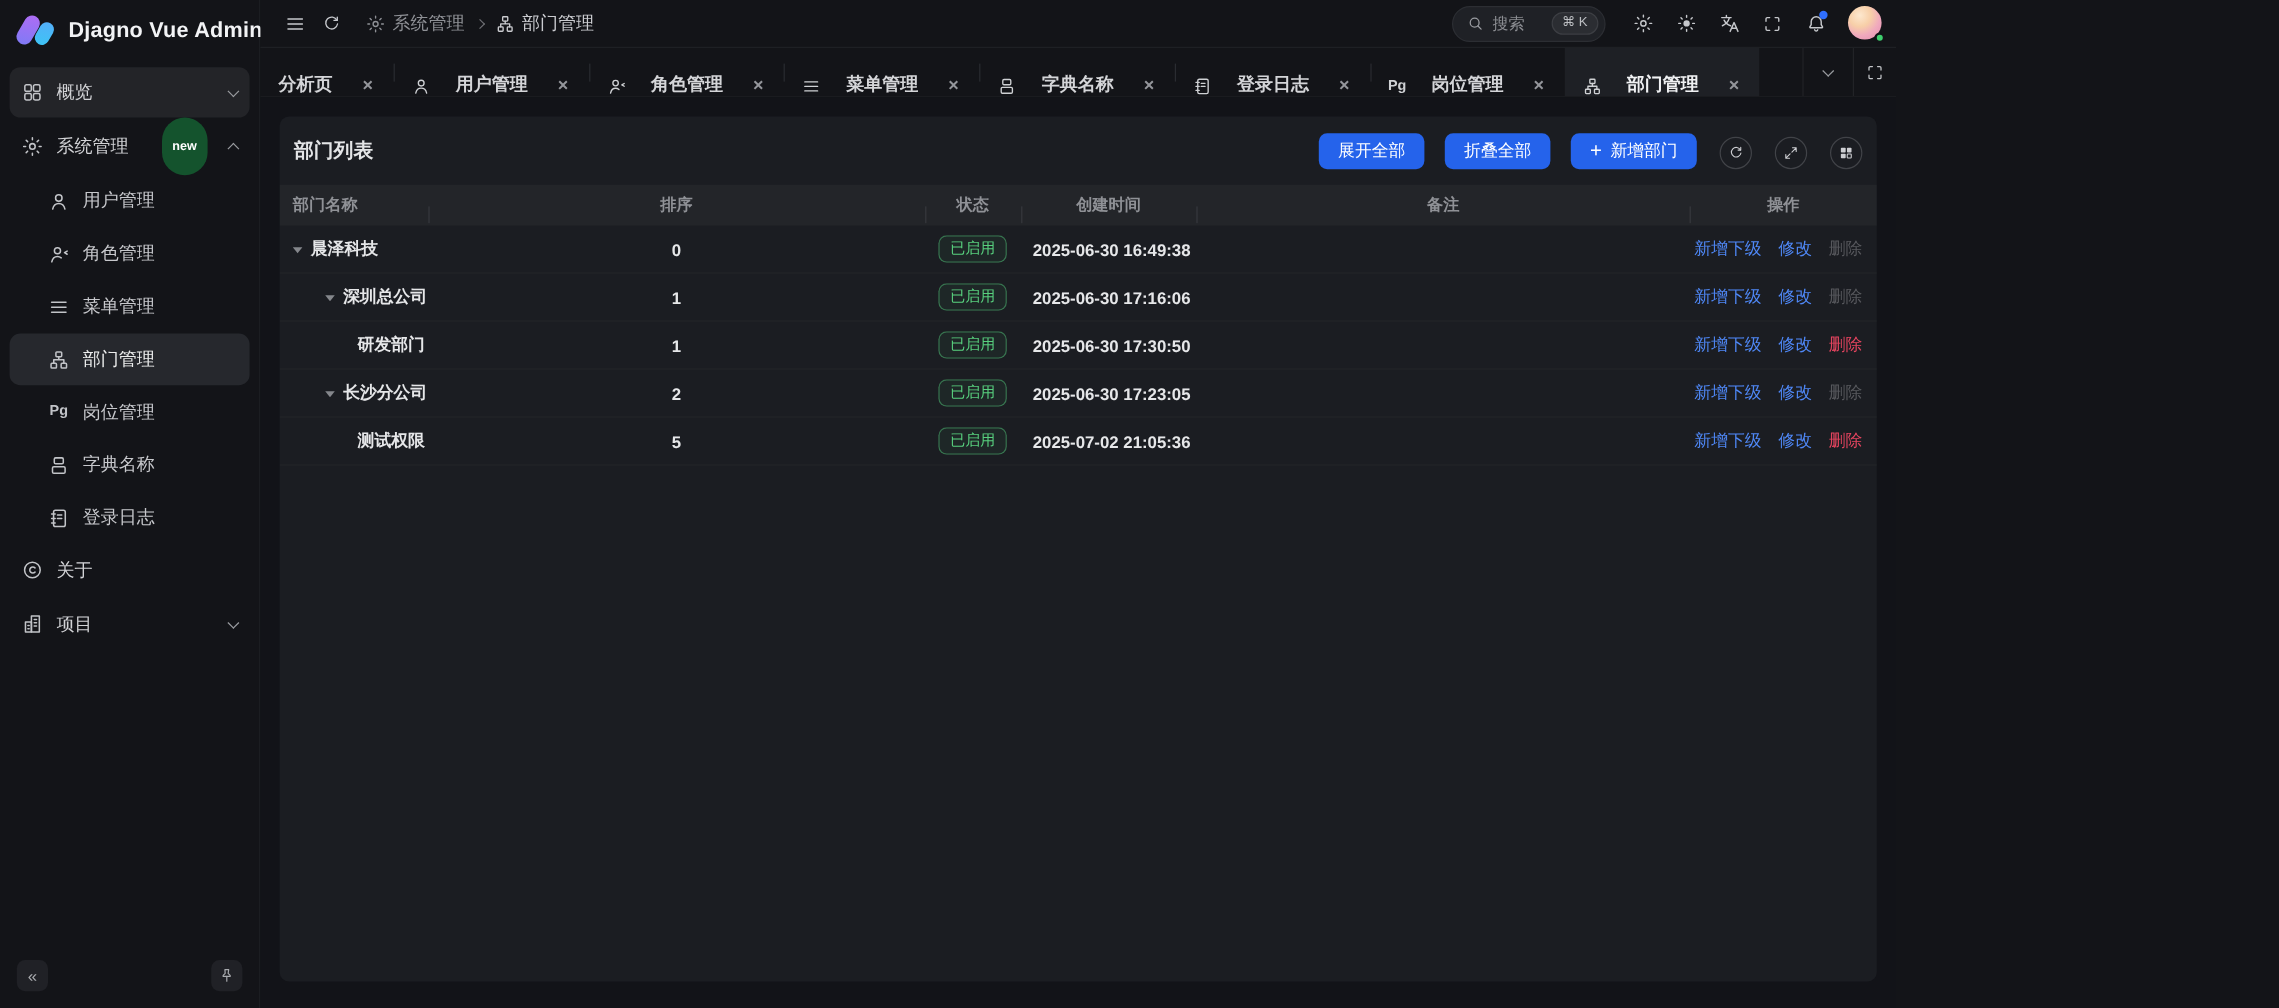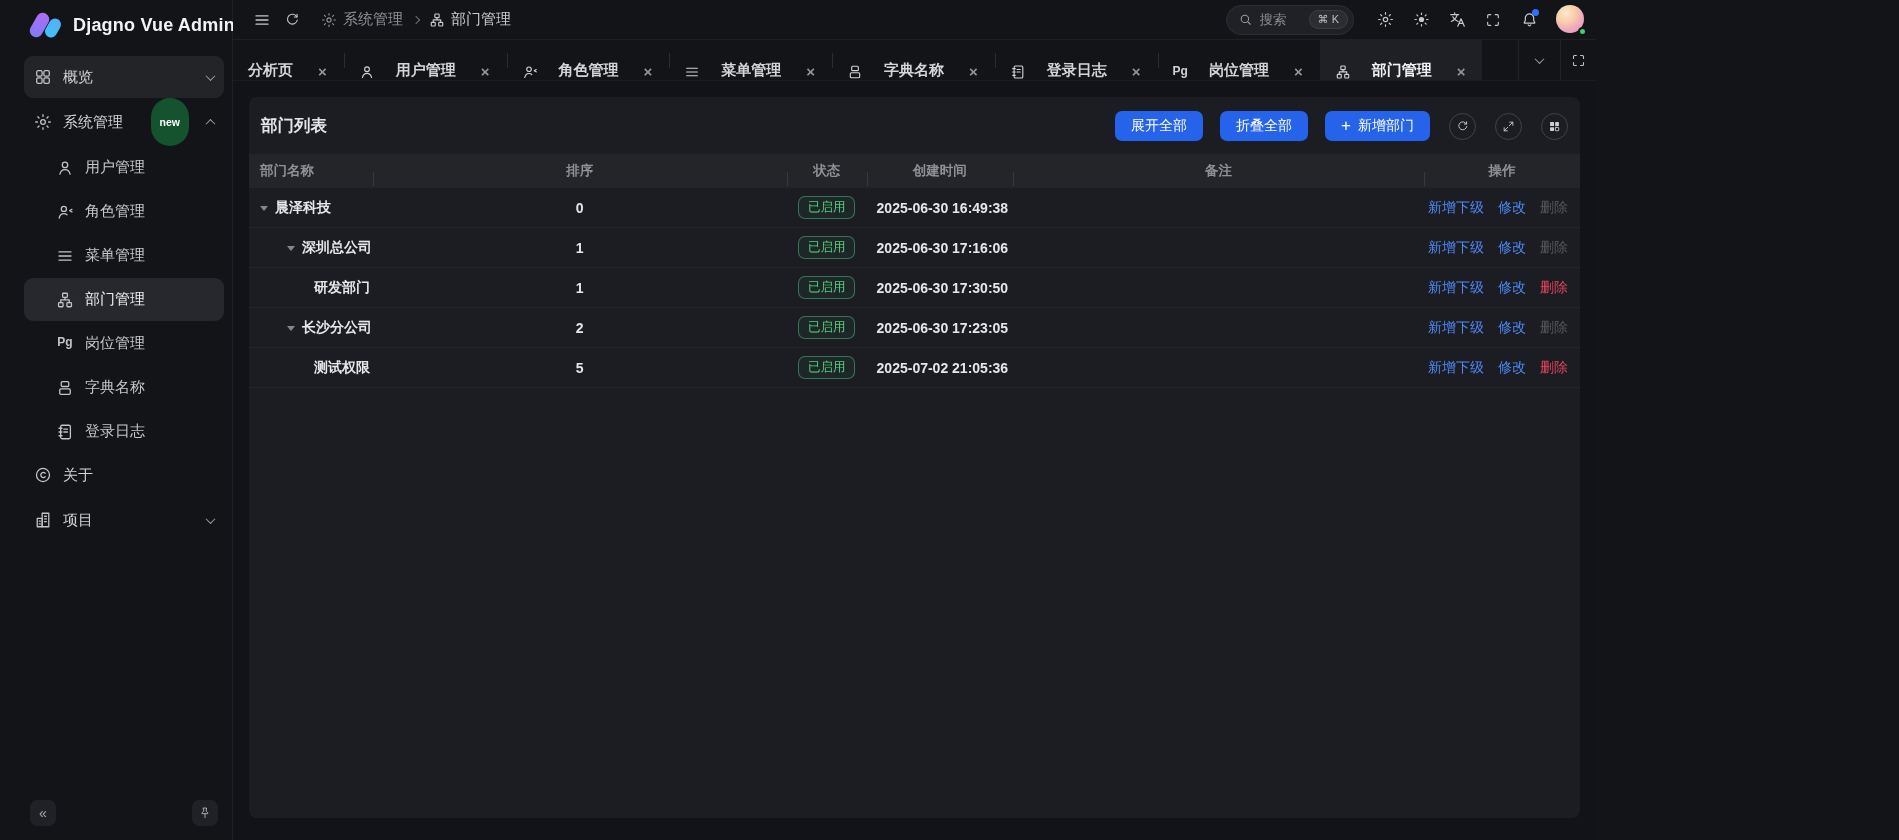--- a/index.html
+++ b/index.html
@@ -2,21 +2,21 @@
 <html style="--c-accent: #2563eb; --c-link: #4f88f7; --c-danger: #e5445f; --c-success: #58d07e; --c-badge_new: #3fbf7a; --c-notification_dot: #2f6fff; --c-online_dot: #3ecf6e;"><head>
 <meta charset="utf-8">
 <style>
   *{margin:0;padding:0;box-sizing:border-box;}
   html,body{width:1899px;height:840px;overflow:hidden;}
   body{
     font-family:"Liberation Sans","DejaVu Sans",sans-serif;
     background:#131418;color:#dcdde0;font-size:14px;
     -webkit-font-smoothing:antialiased;
   }
-  .app{display:flex;width:1580px;height:840px;margin-left:16px;}
+  .app{display:flex;width:1580px;height:840px;}
   svg{display:block;}
   [data-icon] svg{width:100%;height:100%;}
 
   
   .sidebar{width:217px;min-width:217px;height:100%;background:#131418;border-right:1px solid #1f2125;display:flex;flex-direction:column;}
   .logo{display:flex;align-items:center;gap:11px;height:50px;padding:0 16px;cursor:pointer;}
   .logo-mark{position:relative;width:30px;height:30px;flex:none;}
   .logo-mark i{position:absolute;display:block;border-radius:7px;}
   .logo-mark .b1{width:13px;height:26px;left:1px;top:2px;transform:rotate(30deg);background:linear-gradient(160deg,#b06cf4,#7d7bf6);}
   .logo-mark .b2{width:12px;height:20px;left:15px;top:8px;transform:rotate(30deg);background:linear-gradient(160deg,#55aef9,#3cc5f5);}
@@ -72,21 +72,21 @@
   .tab-extra{display:flex;align-items:stretch;}
   .tab-extra .tx-btn{width:42px;border:none;border-left:1px solid #222327;background:transparent;color:#c3c5c9;display:flex;align-items:center;justify-content:center;cursor:pointer;}
   .tab-extra .tx-btn [data-icon]{width:15px;height:15px;}
   .tab-extra .tx-btn:last-child{width:36px;}
 
   
   .content{flex:1;padding:16px 16px 22px;background:#121318;min-height:0;}
   .card{height:100%;background:#1b1d22;border-radius:8px;display:flex;flex-direction:column;overflow:hidden;}
   .card-head{display:flex;align-items:center;justify-content:space-between;padding:14px 12px 13px;}
   .page-title{font-size:16.5px;font-weight:700;color:#e4e5e7;}
-  .toolbar{display:flex;align-items:center;gap:17px;}
+  .toolbar{display:flex;align-items:flex-end;gap:17px;}
   .btn{height:30px;border:none;border-radius:7px;background:var(--c-accent,#2563eb);color:#fff;font-size:14px;font-weight:500;padding:0 16px;cursor:pointer;display:flex;align-items:center;gap:7px;font-family:inherit;}
   .btn .plus{font-size:17px;font-weight:400;line-height:1;margin-top:-1px;}
   .tool-circle{width:27px;height:27px;border-radius:50%;border:1px solid #414348;background:transparent;color:#cdced2;display:flex;align-items:center;justify-content:center;cursor:pointer;margin-left:2px;}
   .tool-circle [data-icon]{width:13px;height:13px;}
 
   
   .table{font-size:14px;}
   .t-row,.t-head{display:grid;grid-template-columns:9.3% 31.1% 6% 11% 30.9% 11.7%;align-items:center;}
   .t-head{height:34px;background:#232529;color:#8f9196;font-size:13.5px;font-weight:700;}
   .t-head .th{position:relative;padding:0 10px;white-space:nowrap;}

